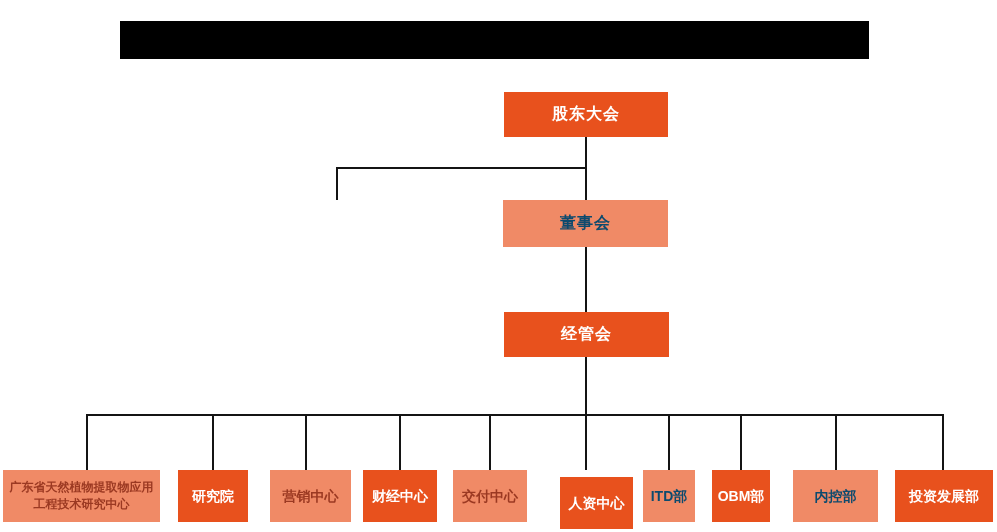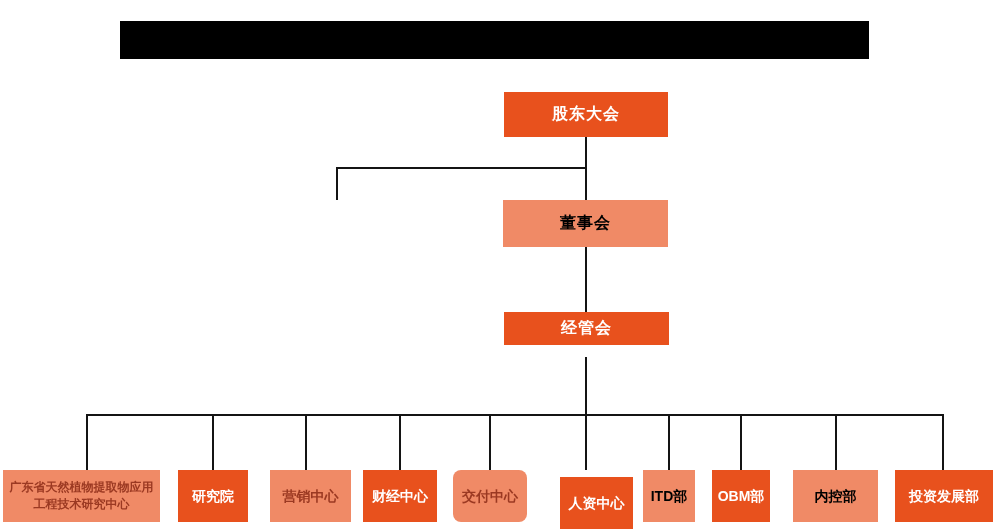--- a/index.html
+++ b/index.html
@@ -24,21 +24,21 @@
   .node {
     position: absolute;
     display: flex;
     align-items: center;
     justify-content: center;
     text-align: center;
     font-weight: bold;
     box-sizing: border-box;
   }
   .solid { background: #E8511D; color: #ffffff; }
-  .light { background: #F08A66; color: #000000; }
+  .light { background: #F08A66; color: #0c4a6e; }
   .darktext { color: #9B3922; }
   .tier1 { font-size: 16px; letter-spacing: 1px; }
   .dept  { font-size: 14px; line-height: 1.3; padding: 15px 4px; }
   .dept-long { font-size: 12px; padding: 0 6px; line-height: 1.45; }
 </style>
 </head>
 <body>
 
 <div class="chart">
 
@@ -58,31 +58,31 @@
   <div class="line" style="left:668px; top:414px; width:2px; height:56px;"></div>
   <div class="line" style="left:740px; top:414px; width:2px; height:56px;"></div>
   <div class="line" style="left:835px; top:414px; width:2px; height:56px;"></div>
   <div class="line" style="left:942px; top:414px; width:2px; height:56px;"></div>
 
   <div class="node solid tier1" style="left:504px; top:92px; width:164px; height:45px;">股东大会</div>
 
 
   <div class="node light tier1" style="left:503px; top:200px; width:165px; height:47px;">董事会</div>
 
-  <div class="node solid tier1" style="left:504px; top:312px; width:165px; height:33px;">经管会</div>
+  <div class="node solid tier1" style="left:504px; top:312px; width:165px; height:45px;">经管会</div>
 
   <div class="node light dept dept-long darktext" style="left:3px; top:470px; width:157px; height:52px;">广东省天然植物提取物应用工程技术研究中心</div>
 
   <div class="node solid dept" style="left:178px; top:470px; width:70px; height:52px;">研究院</div>
 
   <div class="node light dept darktext" style="left:270px; top:470px; width:81px; height:52px;">营销中心</div>
 
   <div class="node solid dept" style="left:363px; top:470px; width:74px; height:52px;">财经中心</div>
 
-  <div class="node light dept darktext" style="left:453px; top:470px; width:74px; height:52px;border-radius:8px;">交付中心</div>
+  <div class="node light dept darktext" style="left:453px; top:470px; width:74px; height:52px;">交付中心</div>
 
   <div class="node solid dept" style="left:560px; top:470px; width:73px; height:52px;margin-top:7px;">人资中心</div>
 
   <div class="node light dept" style="left:643px; top:470px; width:52px; height:52px;">ITD部</div>
 
   <div class="node solid dept" style="left:712px; top:470px; width:58px; height:52px;">OBM部</div>
 
   <div class="node light dept" style="left:793px; top:470px; width:85px; height:52px;">内控部</div>
 
   <div class="node solid dept" style="left:895px; top:470px; width:98px; height:52px;">投资发展部</div>

